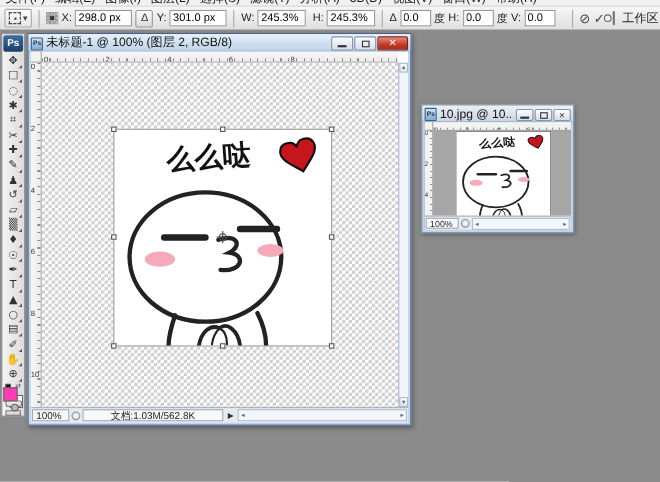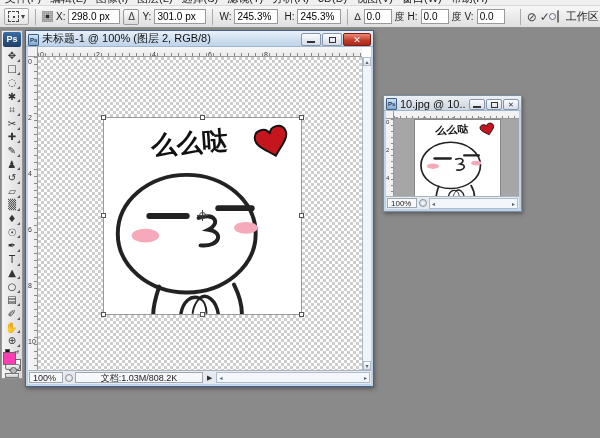--- a/index.html
+++ b/index.html
@@ -323,21 +323,21 @@
           <span class="refpoint"></span>
         </div>
       </div>
       <div class="vscroll">
         <span class="arr up">▴</span>
         <span class="arr dn">▾</span>
       </div>
       <div class="statusbar">
         <span class="status-field zoom-field">100%</span>
         <span class="status-circle"></span>
-        <span class="status-field doc-field">文档:1.03M/808.2K</span>
+        <span class="status-field doc-field">文档:1.03M/562.8K</span>
         <span class="popup-arrow">▶</span>
         <span class="hscroll">
           <span>◂</span>
           <span>▸</span>
         </span>
       </div>
     </div>
   </div>
 
   <div class="doc-window small-win">

